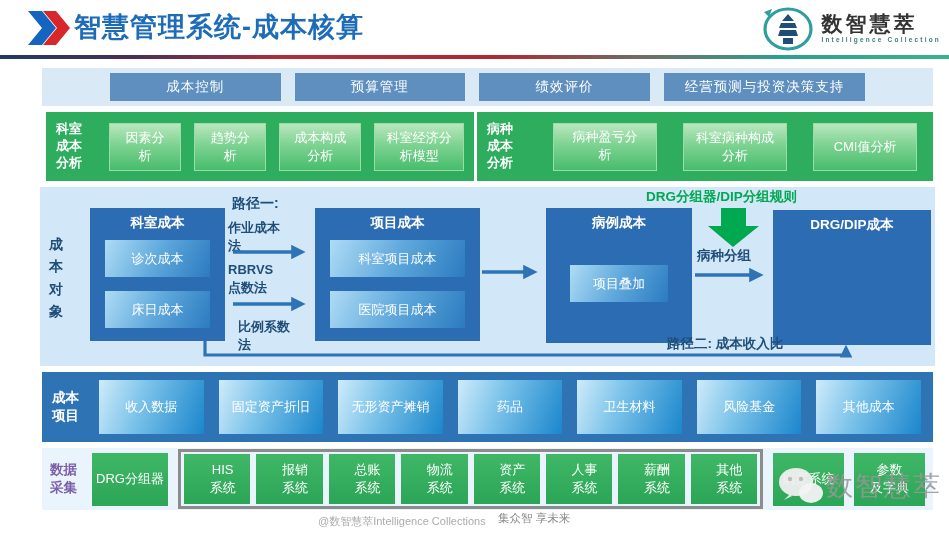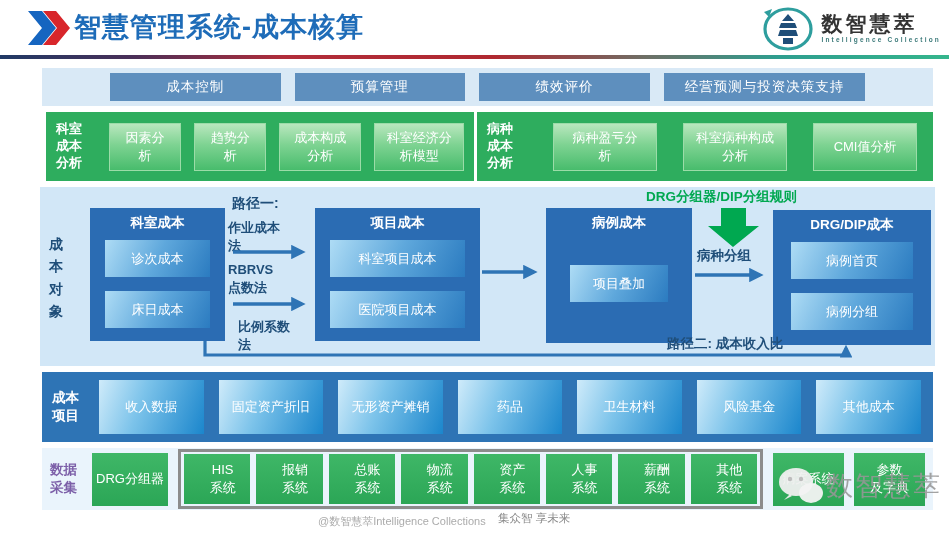--- a/index.html
+++ b/index.html
@@ -98,21 +98,21 @@
 
   <div class="sec-green" style="left:46px;width:428px;gap:13px;">
     <div class="sec-label">科室成本分析</div>
     <div class="g-btn" style="flex:1">因素分析</div>
     <div class="g-btn" style="flex:1">趋势分析</div>
     <div class="g-btn" style="flex:1.2">成本构成分析</div>
     <div class="g-btn" style="flex:1.35">科室经济分析模型</div>
   </div>
   <div class="sec-green" style="left:477px;width:456px;gap:26px;padding-right:16px;">
     <div class="sec-label">病种成本分析</div>
-    <div class="g-btn" style="flex:1;padding:2px 18px;">病种盈亏分析</div>
+    <div class="g-btn" style="flex:1;padding:2px 18px;font-family:Liberation Mono, monospace;">病种盈亏分析</div>
     <div class="g-btn" style="flex:1.25">科室病种构成分析</div>
     <div class="g-btn" style="flex:1;padding:2px 18px;">CMI值分析</div>
   </div>
 
   <div class="panel">
     <div class="obj-label">成本对象</div>
 
     <div class="cost-box" style="left:50px;top:21px;width:135px;height:133px;">
       <div class="bx-title">科室成本</div>
       <div class="bx-items">
@@ -139,24 +139,20 @@
       <div class="bx-items center">
         <div class="inner">项目叠加</div>
       </div>
     </div>
 
     <div class="greennote" style="left:606px;top:1px;">DRG分组器/DIP分组规则</div>
     <div class="bluenote" style="left:657px;top:60px;">病种分组</div>
 
     <div class="cost-box" style="left:733px;top:23px;width:158px;height:135px;">
       <div class="bx-title">DRG/DIP成本</div>
-      <div class="bx-items" style="padding:0 18px;">
-        <div class="inner">病例首页</div>
-        <div class="inner">病例分组</div>
-      </div>
     </div>
 
     <div class="bluenote" style="left:627px;top:148px;">路径二: 成本收入比</div>
 
     <svg class="arrows" width="895" height="179" viewBox="0 0 895 179">
       <defs>
         <marker id="ah" viewBox="0 0 10 10" refX="7.5" refY="5" markerWidth="4" markerHeight="4" orient="auto-start-reverse">
           <path d="M0,0 L10,5 L0,10 Z" fill="#2E74B5"></path>
         </marker>
       </defs>

